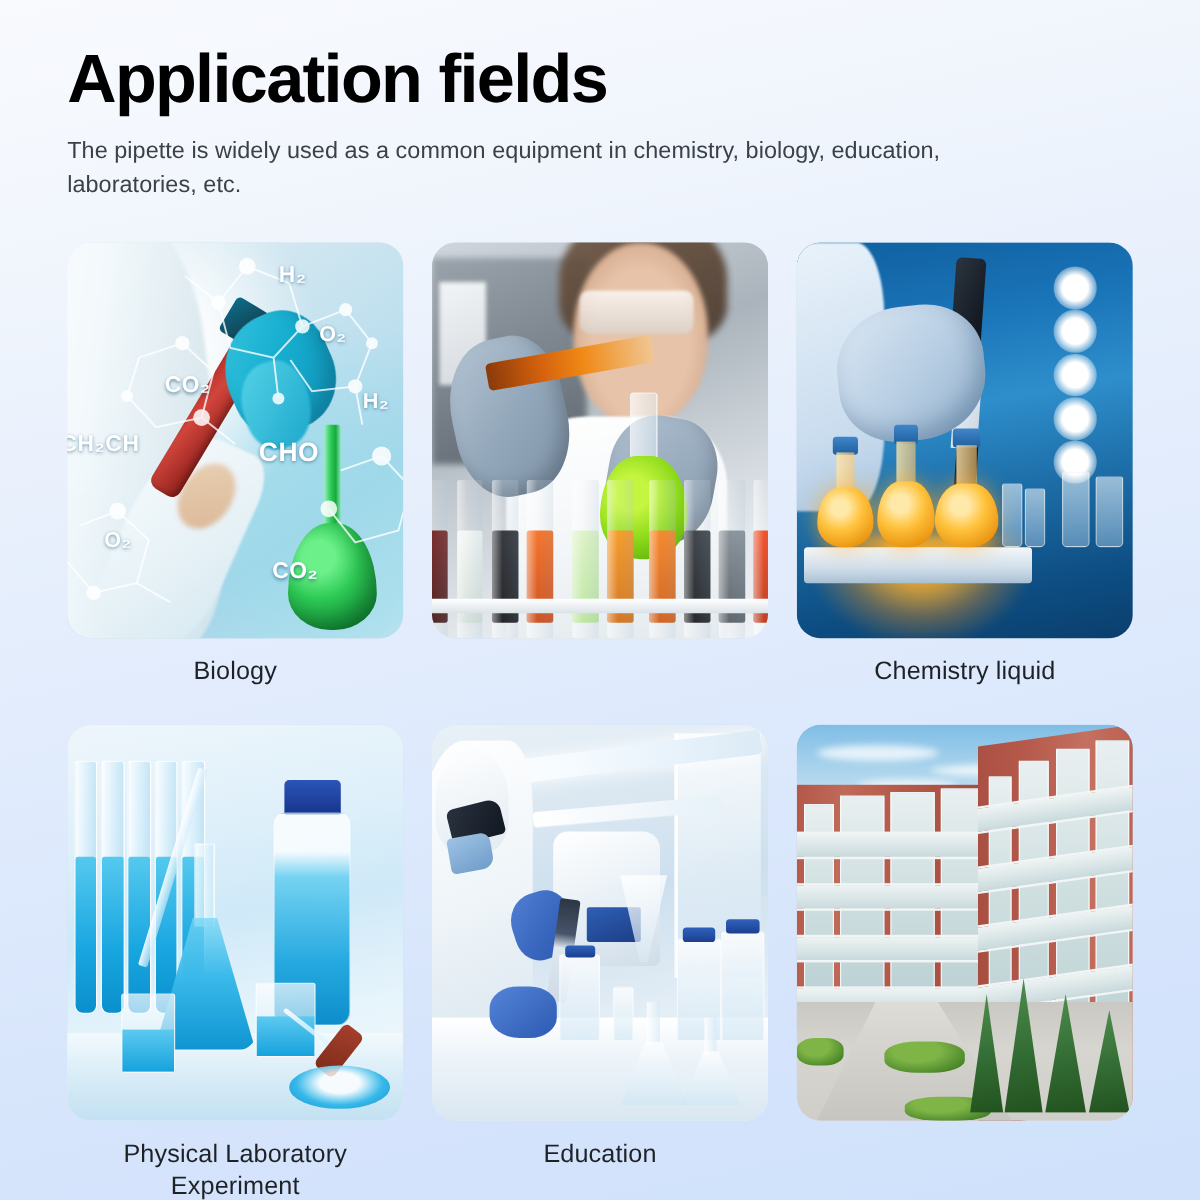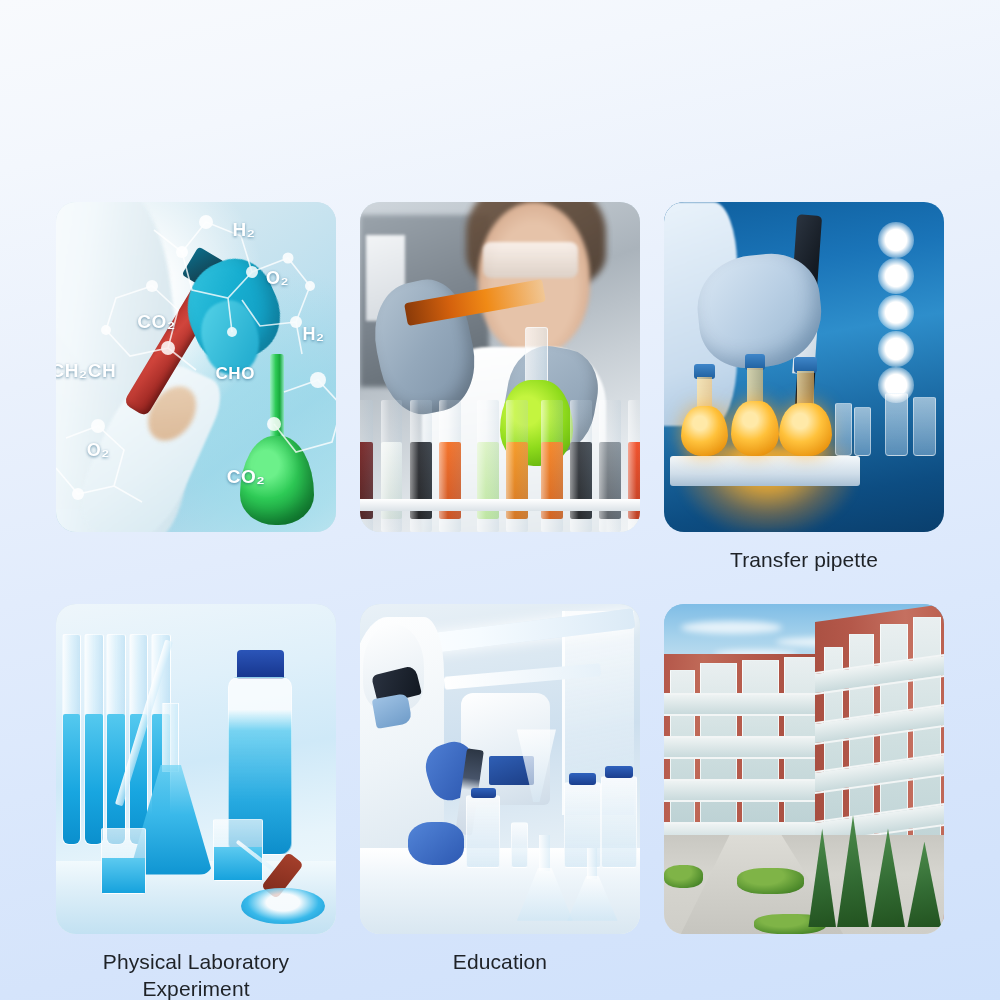--- a/index.html
+++ b/index.html
@@ -588,20 +588,24 @@
     position: absolute; bottom: 2%;
     background: linear-gradient(170deg, #4f8f4e 0%, #336c34 55%, #22521f 100%);
     clip-path: polygon(50% 0, 88% 100%, 12% 100%);
   }
 </style>
 </head>
 <body>
 
 <div class="page">
 
+  <div class="header">
+    <h1 class="page-title">Application fields</h1>
+    <p class="page-subtitle">The pipette is widely used as a common equipment in chemistry, biology, education, laboratories, etc.</p>
+  </div>
 
   <div class="grid">
 
     <div class="card">
       <div class="thumb">
         <div class="layer t1-bg"></div>
         <div class="t1-coat"></div>
         <div class="t1-arm"></div>
         <div class="t1-skin"></div>
         <div class="t1-tube"></div>
@@ -638,26 +642,27 @@
               <circle cx="42" cy="224" r="7"></circle>
             <circle cx="22" cy="292" r="6"></circle>
               <circle cx="262" cy="178" r="8"></circle>
             <circle cx="218" cy="222" r="7"></circle>
               <circle cx="176" cy="130" r="5"></circle>
           </g>
         </svg>
         <span class="t1-label" style="left:63%; top:5%; font-size:19px;">H₂</span>
         <span class="t1-label" style="left:75%; top:20%; font-size:18px;">O₂</span>
         <span class="t1-label" style="left:29%; top:33%; font-size:19px;">CO₂</span>
-        <span class="t1-label" style="left:57%; top:49%; font-size:17px;">CHO</span>
+        <span class="t1-label" style="left:57%; top:49%; font-size:22px;">CHO</span>
         <span class="t1-label" style="left:-2%; top:48%; font-size:19px;">CH₂CH</span>
         <span class="t1-label" style="left:88%; top:37%; font-size:18px;">H₂</span>
         <span class="t1-label" style="left:11%; top:72%; font-size:18px;">O₂</span>
         <span class="t1-label" style="left:61%; top:80%; font-size:19px;">CO₂</span>
       </div>
+      <div class="caption">Biology</div>
     </div>
 
     <div class="card">
       <div class="thumb">
         <div class="layer t2-bg"></div>
         <div class="t2-shelf"></div>
         <div class="t2-shelf2"></div>
         <div class="t2-hair"></div>
         <div class="t2-face"></div>
         <div class="t2-goggles"></div>
@@ -746,21 +751,21 @@
         <div class="t3-flask" style="left:41%; width:19%; height:30%;">
           <div class="cap"></div>
             <div class="neck"></div>
             <div class="body"></div>
         </div>
         <div class="t3-vial" style="left:61%; width:6%; height:16%;"></div>
         <div class="t3-vial" style="left:68%; width:6%; height:15%;"></div>
         <div class="t3-vial" style="left:79%; width:8%; height:19%;"></div>
         <div class="t3-vial" style="left:89%; width:8%; height:18%;"></div>
       </div>
-      <div class="caption">Transfer pipette</div>
+      <div class="caption">Chemistry liquid</div>
     </div>
   </div>
 
   <div class="row2">
 
     <div class="card">
       <div class="thumb">
         <div class="layer t4-bg"></div>
         <div class="t4-bench"></div>
         <div class="t4-tube" style="left:2%">

